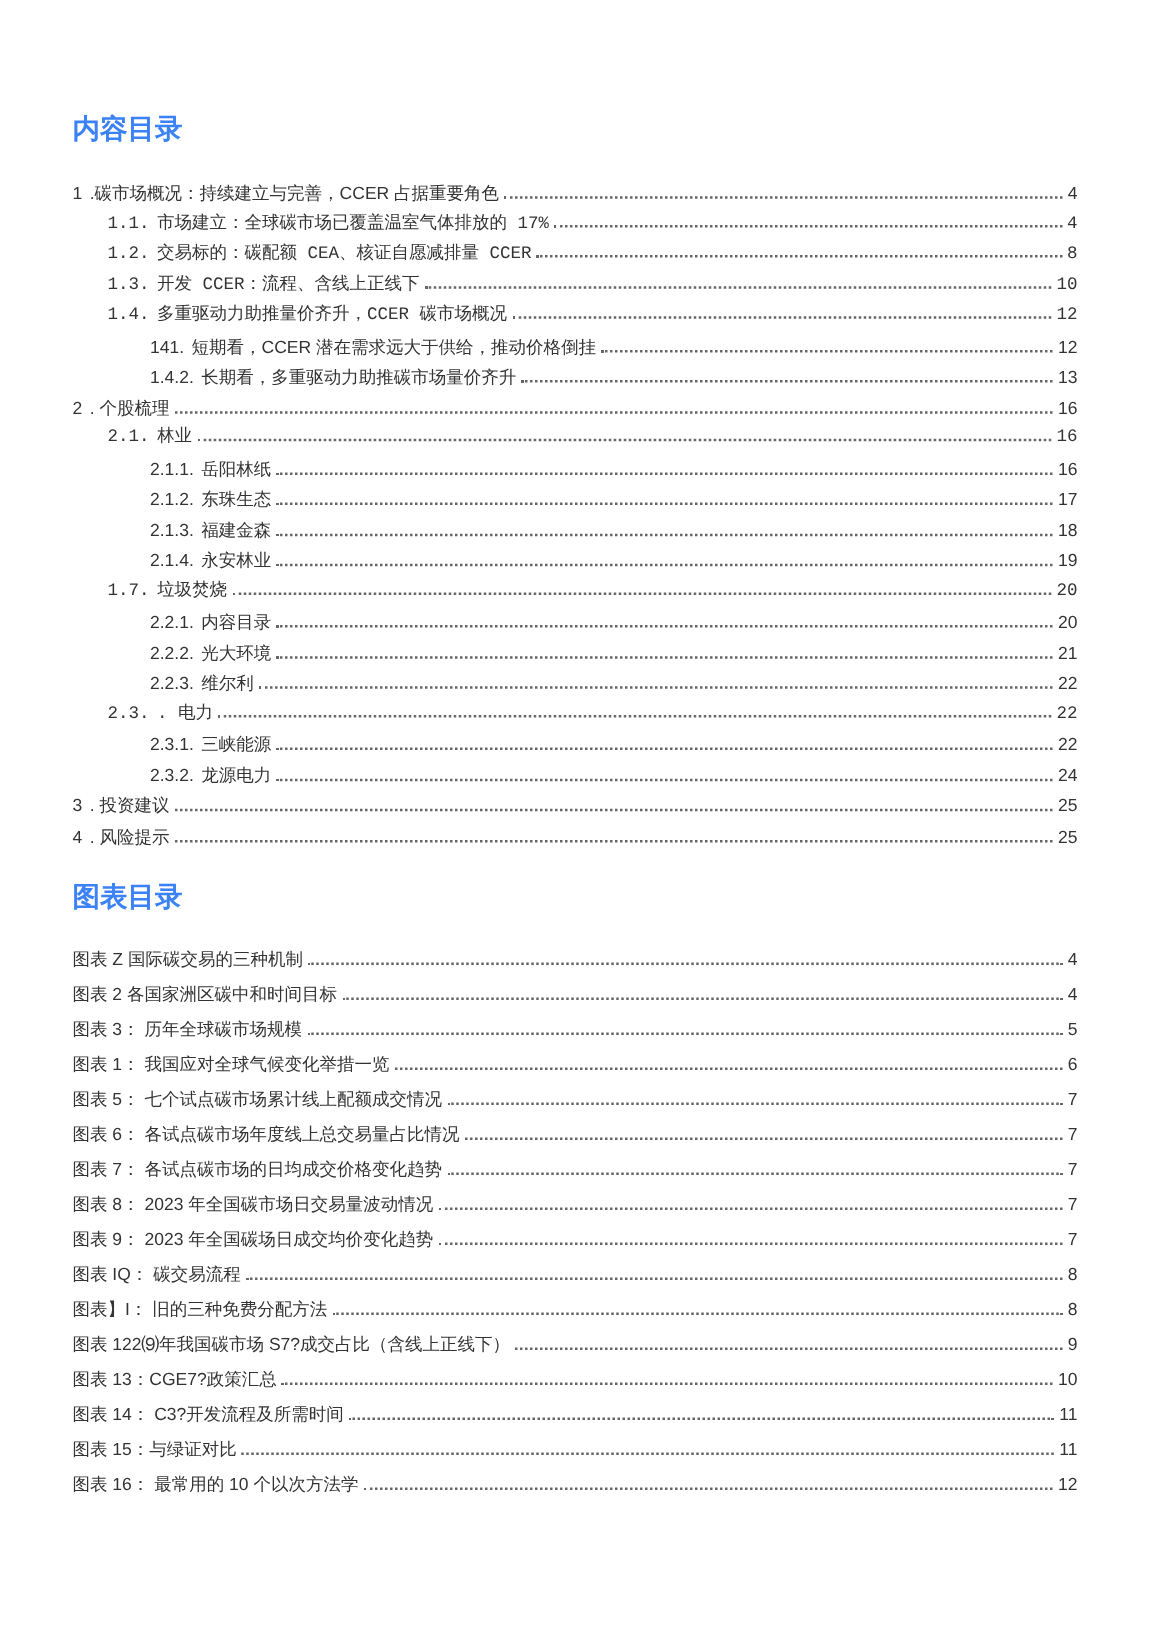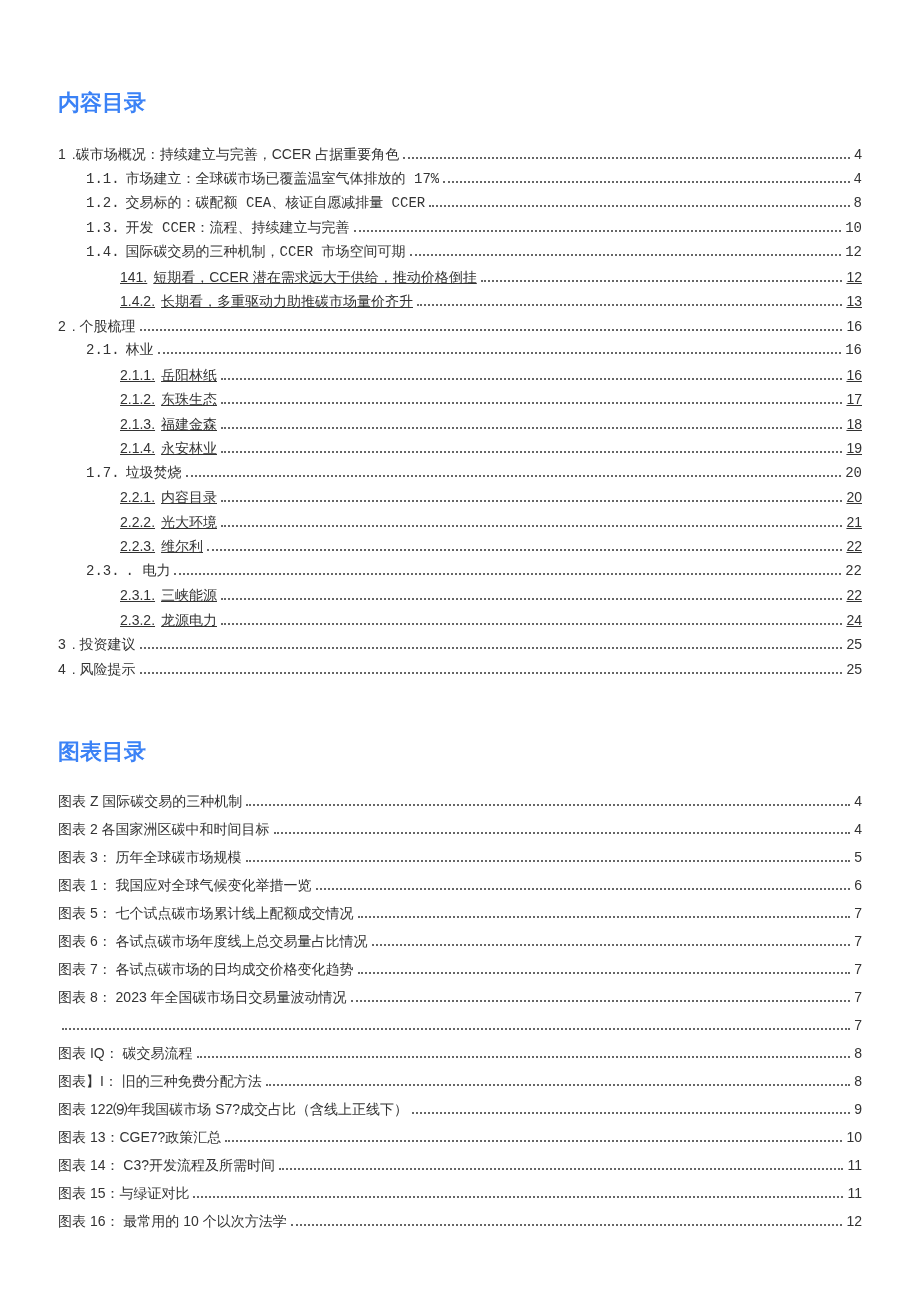--- a/index.html
+++ b/index.html
@@ -13,37 +13,37 @@
     .page {
       padding: 88px 58px 40px 58px;
     }
     .section-title {
       font-size: 22px;
       font-weight: 700;
       color: #3b82f6;
       margin-bottom: 24px;
     }
     .section-title.figures {
-      margin-top: 56px;
+      margin-top: 22px;
       margin-bottom: 20px;
     }
     .toc-block {
       margin-bottom: 6px;
     }
     
     .toc-row {
       display: flex;
       align-items: baseline;
       line-height: 1.75;
       font-size: 14px;
       white-space: nowrap;
     }
     .toc-depth-1 { padding-left: 0px; }
     .toc-depth-2 { padding-left: 28px; font-family: Liberation Mono, monospace; }
-    .toc-depth-3 { padding-left: 62px; text-decoration: underline; }
+    .toc-depth-3 { padding-left: 62px; }
     .toc-row .num {
       margin-right: 6px;
       flex: 0 0 auto;
     }
     .toc-row .label {
       flex: 0 1 auto;
       overflow: hidden;
       text-overflow: clip;
     }
     .toc-row .dots {
@@ -97,27 +97,27 @@
         <span class="page-no">4</span>
       </div>
       <div class="toc-row toc-depth-2">
         <span class="num">1.2.</span>
         <span class="label"> 交易标的：碳配额 CEA、核证自愿减排量 CCER </span>
         <span class="dots"></span>
         <span class="page-no">8</span>
       </div>
       <div class="toc-row toc-depth-2">
         <span class="num">1.3.</span>
-        <span class="label"> 开发 CCER：流程、持续建立与完善 </span>
+        <span class="label"> 开发 CCER：流程、含线上正线下 </span>
         <span class="dots"></span>
         <span class="page-no">10</span>
       </div>
       <div class="toc-row toc-depth-2">
         <span class="num">1.4.</span>
-        <span class="label"> 国际碳交易的三种机制，CCER 市场空间可期</span>
+        <span class="label"> 多重驱动力助推量价齐升，CCER 碳市场概况</span>
         <span class="dots"></span>
         <span class="page-no">12</span>
       </div>
       <div class="toc-row toc-depth-3">
         <span class="num">141.</span>
         <span class="label"> 短期看，CCER 潜在需求远大于供给，推动价格倒挂 </span>
         <span class="dots"></span>
         <span class="page-no">12</span>
       </div>
       <div class="toc-row toc-depth-3">
@@ -255,20 +255,21 @@
         <span class="label">图表 7：  各试点碳市场的日均成交价格变化趋势</span>
         <span class="dots"></span>
         <span class="page-no">7</span>
       </div>
       <div class="fig-row">
         <span class="label">图表 8：  2023 年全国碳市场日交易量波动情况 </span>
         <span class="dots"></span>
         <span class="page-no">7</span>
       </div>
       <div class="fig-row">
+        <span class="label">图表 9：  2023 年全国碳场日成交均价变化趋势 </span>
         <span class="dots"></span>
         <span class="page-no">7</span>
       </div>
       <div class="fig-row">
         <span class="label">图表 IQ：  碳交易流程</span>
         <span class="dots"></span>
         <span class="page-no">8</span>
       </div>
       <div class="fig-row">
         <span class="label">图表】I：  旧的三种免费分配方法 </span>

